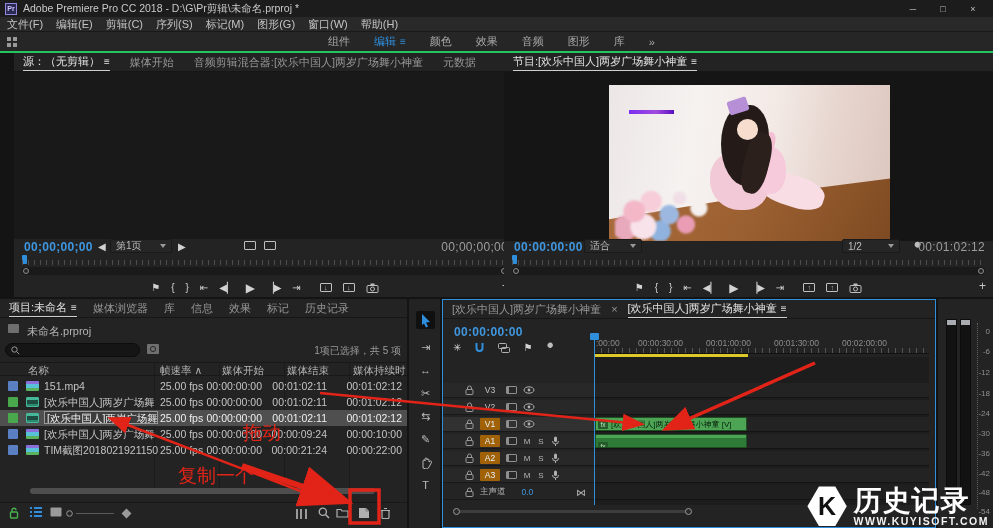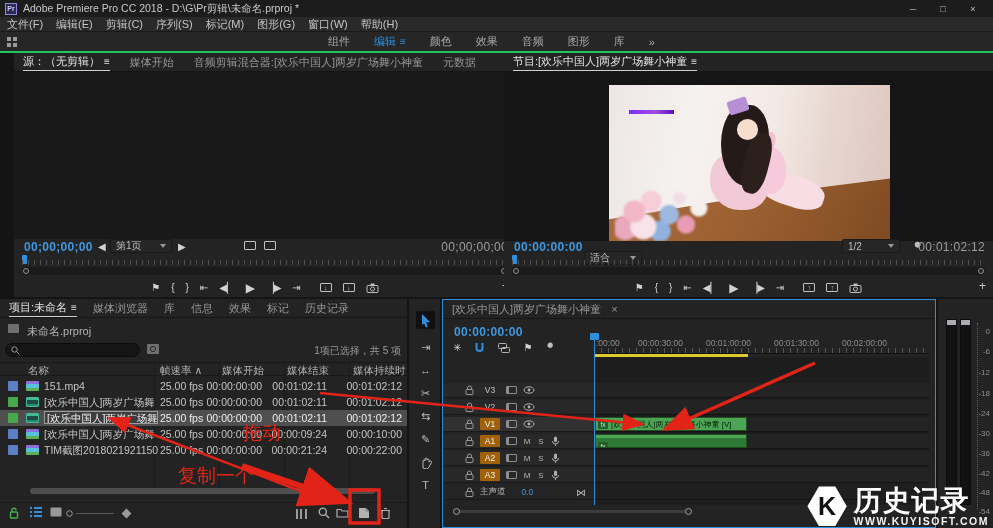--- a/index.html
+++ b/index.html
@@ -239,21 +239,21 @@
         <div class="ph-ear"></div>
         <div class="ph-hair"></div>
         <div class="ph-hair2"></div>
         <div class="ph-face"></div>
         <div class="ph-bow"></div>
         <div class="ph-glitch"></div>
       </div>
     </div>
     <div class="mrow1">
       <span class="tcb abs" style="left:2px;top:1px;">00:00:00:00</span>
-      <span class="dd abs" style="left:72px;top:12px;width:58px;">
+      <span class="dd abs" style="left:72px;top:0;width:58px;">
           <span>适合</span>
           <span class="caret" style="margin-left:auto;"></span>
         </span>
       <span class="dd abs" style="left:330px;top:0;width:58px;">
           <span>1/2</span>
           <span class="caret" style="margin-left:auto;"></span>
         </span>
       <span class="svgic abs" style="left:400px;top:2px;">
           <svg width="12" height="12" viewBox="0 0 12 12">
             <path d="M2.5,10.5 L6.5,6.5 A3,3 0 1 1 8.5,4.5 L4.5,8.5 Z" fill="#bdbdbd"></path>
@@ -461,20 +461,21 @@
           <path d="M3,12 V5 a1,1 0 0 1 2,0 V3 a1,1 0 0 1 2,0 V4 a1,1 0 0 1 2,0 V6 l1.5,-1 a1,1 0 0 1 1,1.5 L9,11 a3,3 0 0 1 -3,2 z" fill="none" stroke="#b8b8b8"></path>
         </svg>
       </span>
     <span class="tool" style="top:177px;">T</span>
   </div>
 
   <div class="panel" id="timeline" style="left:442px;top:299px;width:494px;height:229px;">
     <div class="ptabbar" style="gap:10px;">
       <span class="ptab">[欢乐中国人]两岁广场舞小神童</span>
       <span class="ptab">×</span>
+      <span class="ptab active"><span>[欢乐中国人]两岁广场舞小神童</span><span class="burger">≡</span></span>
     </div>
     <span class="tcb tl-tc">00:00:00:00</span>
     <div class="tl-tools">
       <span class="tic">✳</span>
       <span class="svgic">
           <svg width="11" height="11" viewBox="0 0 11 11">
             <path d="M2.5,1 v5 a3,3 0 0 0 6,0 v-5" fill="none" stroke="#2f8fdd" stroke-width="2"></path>
           </svg>
         </span>
       <span class="svgic">

